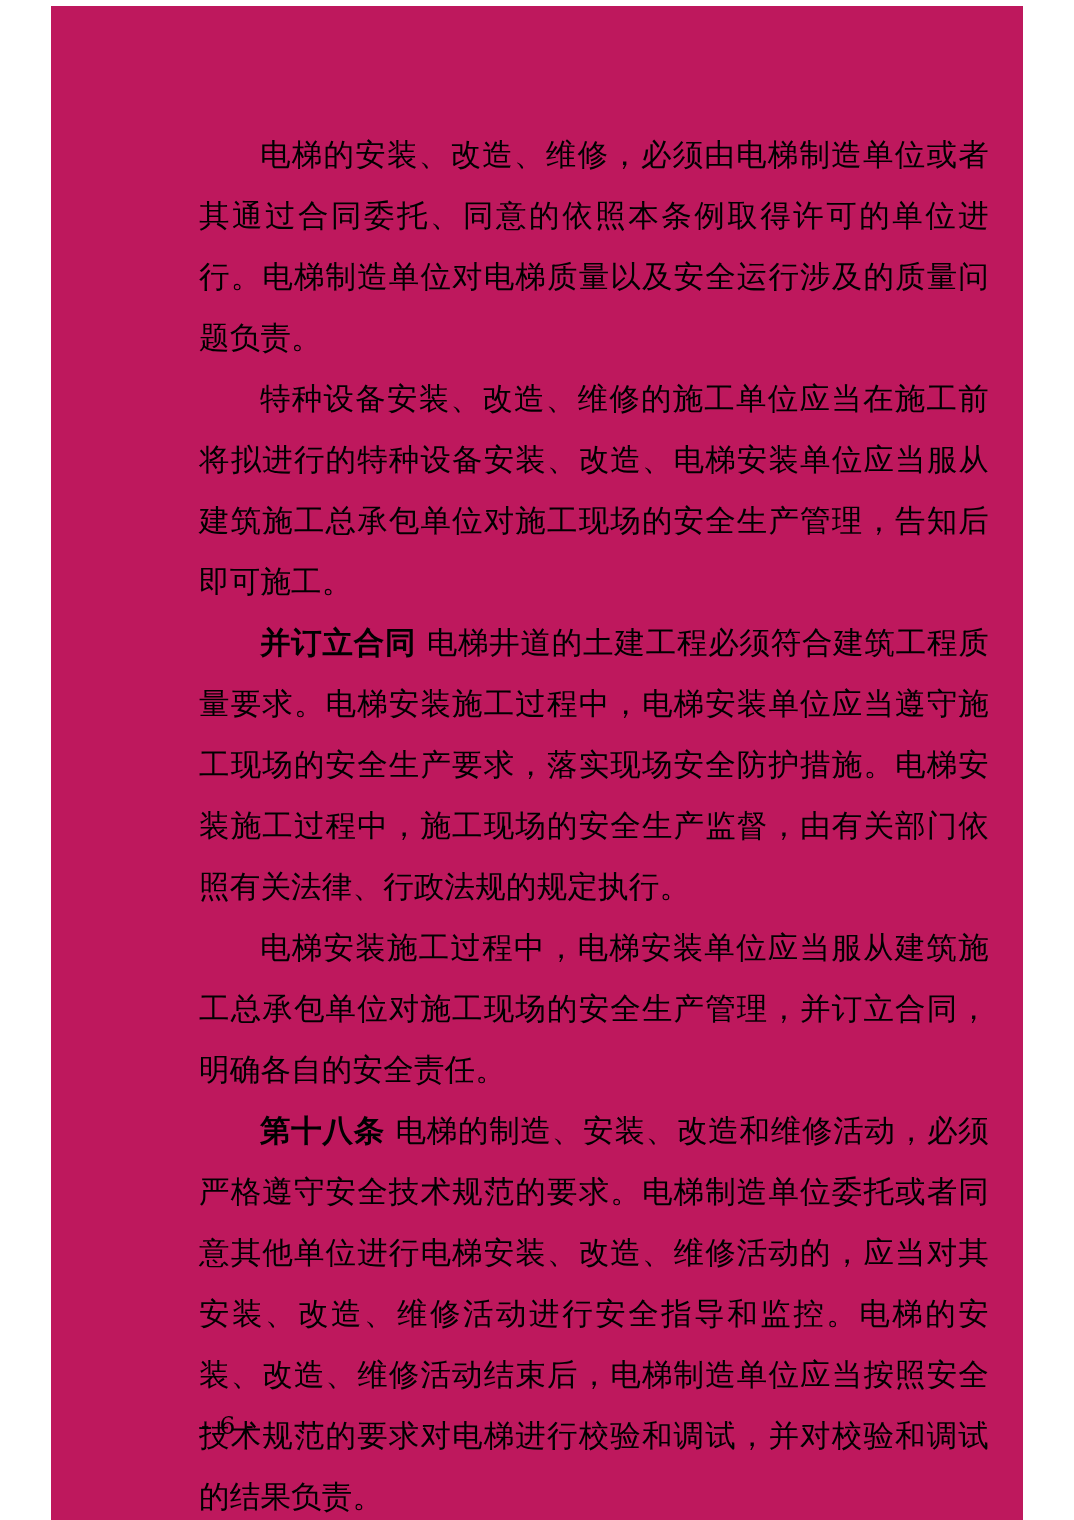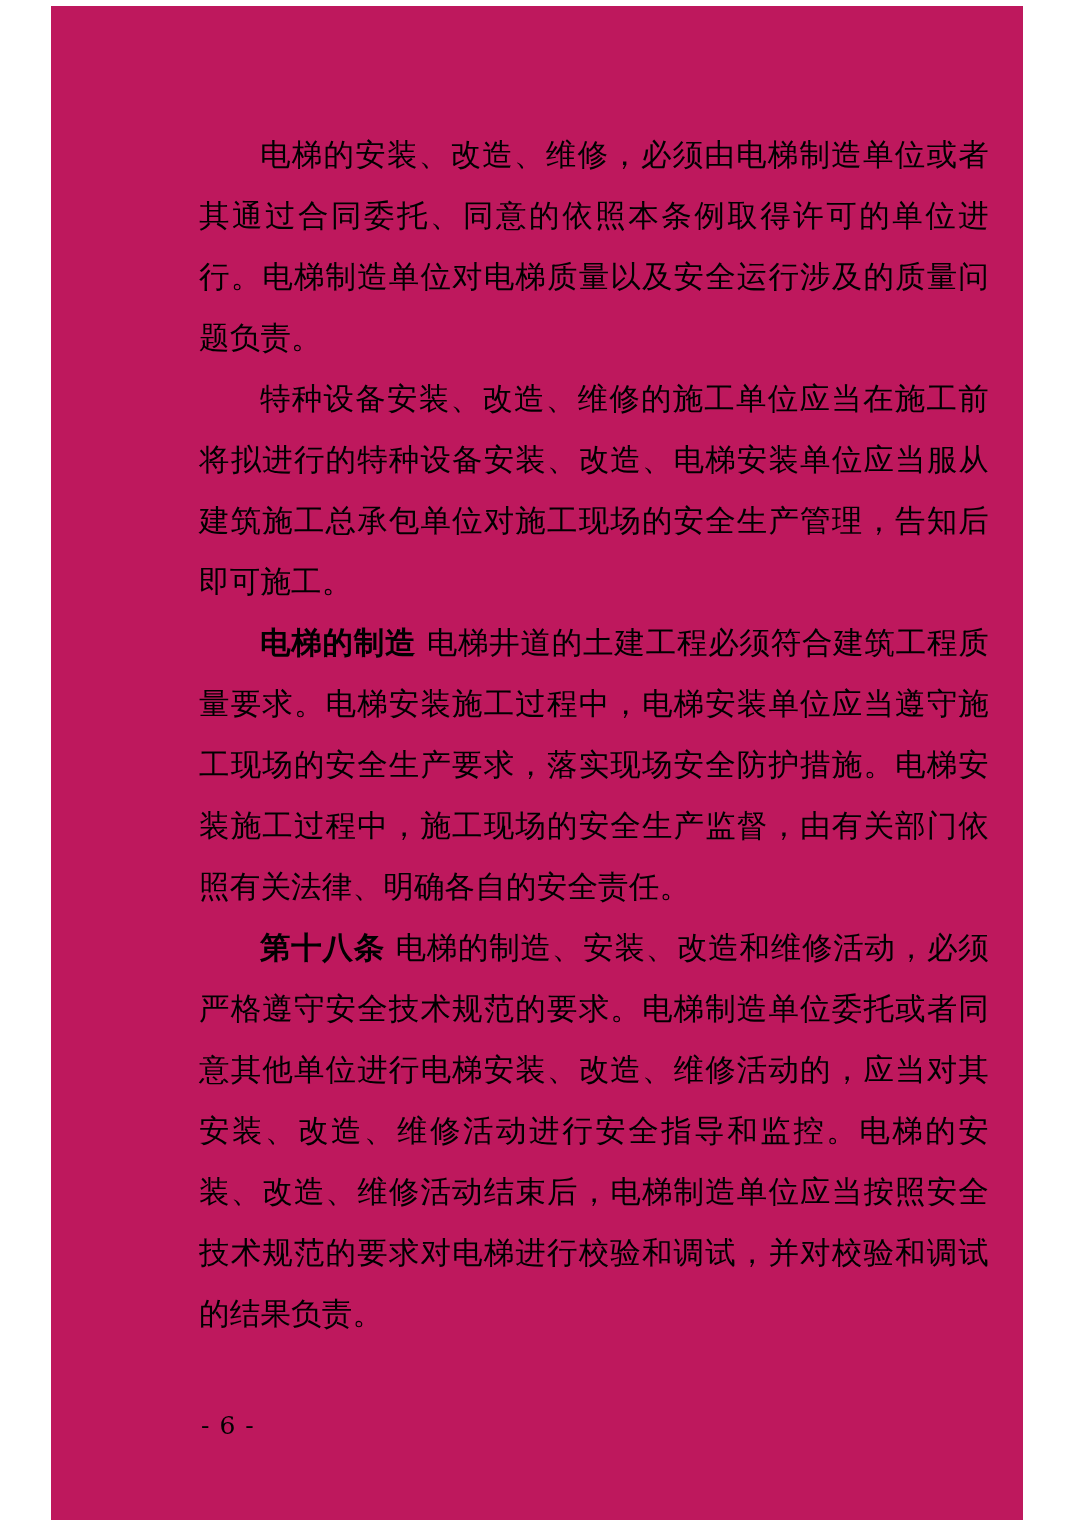--- a/index.html
+++ b/index.html
@@ -58,24 +58,27 @@
 
     <p class="para indent">
       <span>电梯的安装、改造、维修，必须由电梯制造单位或者其通过合同委托、同意的依照本条例取得许可的单位进行。电梯制造单位对电梯质量以及安全运行涉及的质量问题负责。</span>
     </p>
 
     <p class="para indent">
       <span>特种设备安装、改造、维修的施工单位应当在施工前将拟进行的特种设备安装、改造、电梯安装单位应当服从建筑施工总承包单位对施工现场的安全生产管理，告知后即可施工。</span>
     </p>
 
     <p class="para indent">
-      <span class="label">电梯的制造</span>
-      <span>电梯井道的土建工程必须符合建筑工程质量要求。电梯安装施工过程中，电梯安装单位应当遵守施工现场的安全生产要求，落实现场安全防护措施。电梯安装施工过程中，施工现场的安全生产监督，由有关部门依照有关法律、明确各自的安全责任。</span>
+      <span class="label">并订立合同</span>
+      <span>电梯井道的土建工程必须符合建筑工程质量要求。电梯安装施工过程中，电梯安装单位应当遵守施工现场的安全生产要求，落实现场安全防护措施。电梯安装施工过程中，施工现场的安全生产监督，由有关部门依照有关法律、行政法规的规定执行。</span>
     </p>
 
+    <p class="para indent">
+      <span>电梯安装施工过程中，电梯安装单位应当服从建筑施工总承包单位对施工现场的安全生产管理，并订立合同，明确各自的安全责任。</span>
+    </p>
 
     <p class="para indent">
       <span class="label">第十八条</span>
       <span>电梯的制造、安装、改造和维修活动，必须严格遵守安全技术规范的要求。电梯制造单位委托或者同意其他单位进行电梯安装、改造、维修活动的，应当对其安装、改造、维修活动进行安全指导和监控。电梯的安装、改造、维修活动结束后，电梯制造单位应当按照安全技术规范的要求对电梯进行校验和调试，并对校验和调试的结果负责。</span>
     </p>
 
   </div>
 
   <div class="footer">- 6 -</div>
 </div>

